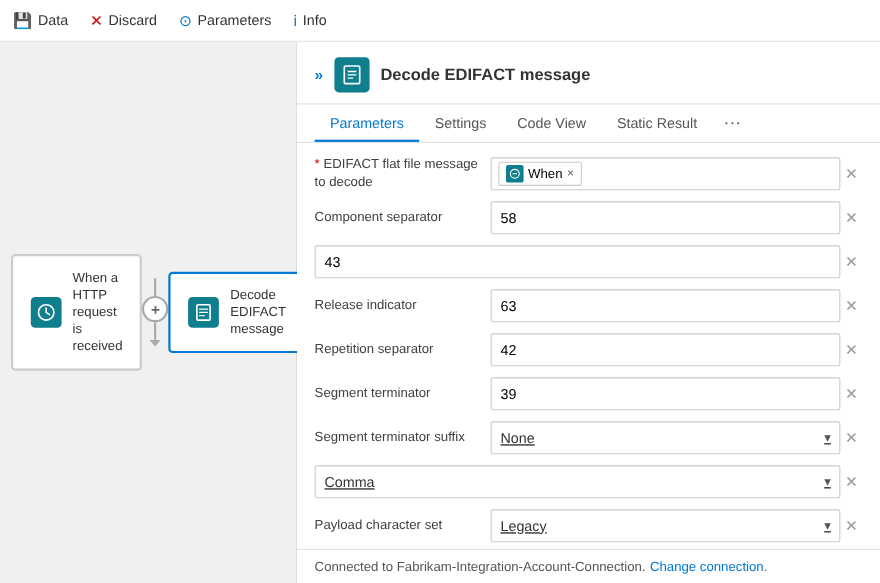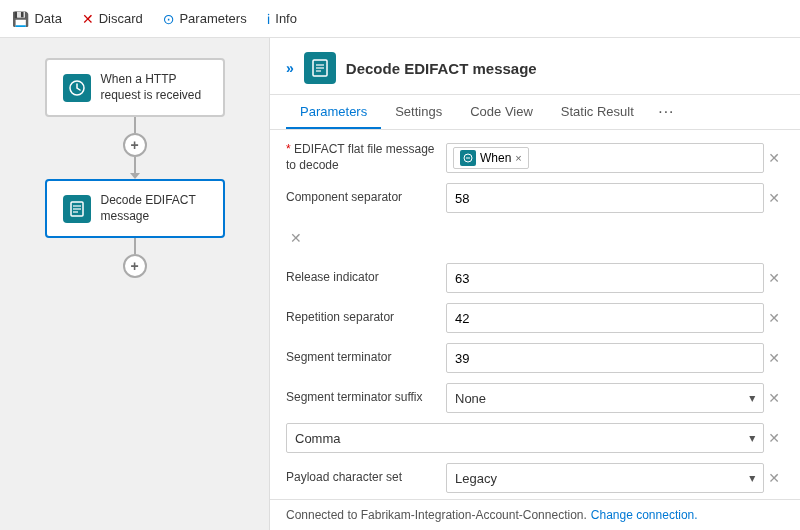--- a/index.html
+++ b/index.html
@@ -45,21 +45,20 @@
       display: flex;
       flex: 1;
       overflow: hidden;
     }
 
     
     .flow-canvas {
       width: 270px;
       background: #f0f0f0;
       display: flex;
-      flex-direction: column;
       align-items: center;
       padding: 20px 10px;
       gap: 0;
       border-right: 1px solid #ddd;
     }
 
     .flow-node {
       background: #fff;
       border: 2px solid #ccc;
       border-radius: 4px;
@@ -287,20 +286,21 @@
       height: 30px;
       border: 1px solid #ccc;
       border-radius: 2px;
       padding: 0 8px;
       font-size: 13px;
       background: #fff;
       display: flex;
       align-items: center;
       cursor: pointer;
       justify-content: space-between;
+      text-decoration: underline;
     }
     .form-select-text { color: #333; }
     .dropdown-arrow { color: #555; font-size: 12px; }
 
     
     .panel-footer {
       padding: 8px 16px;
       font-size: 12px;
       color: #555;
       border-top: 1px solid #e0e0e0;
@@ -428,20 +428,23 @@
 
       <div class="form-row">
         <span class="form-label">Component separator</span>
         <div class="form-input-with-clear">
           <input class="form-input" value="58" style="">
         </div>
         <span class="clear-btn">✕</span>
       </div>
 
       <div class="form-row">
+        <div class="form-input-with-clear">
+          <input class="form-input" value="43" style="">
+        </div>
         <span class="clear-btn">✕</span>
       </div>
 
       <div class="form-row">
         <span class="form-label">Release indicator</span>
         <div class="form-input-with-clear">
           <input class="form-input" value="63" style="">
         </div>
         <span class="clear-btn">✕</span>
       </div>

